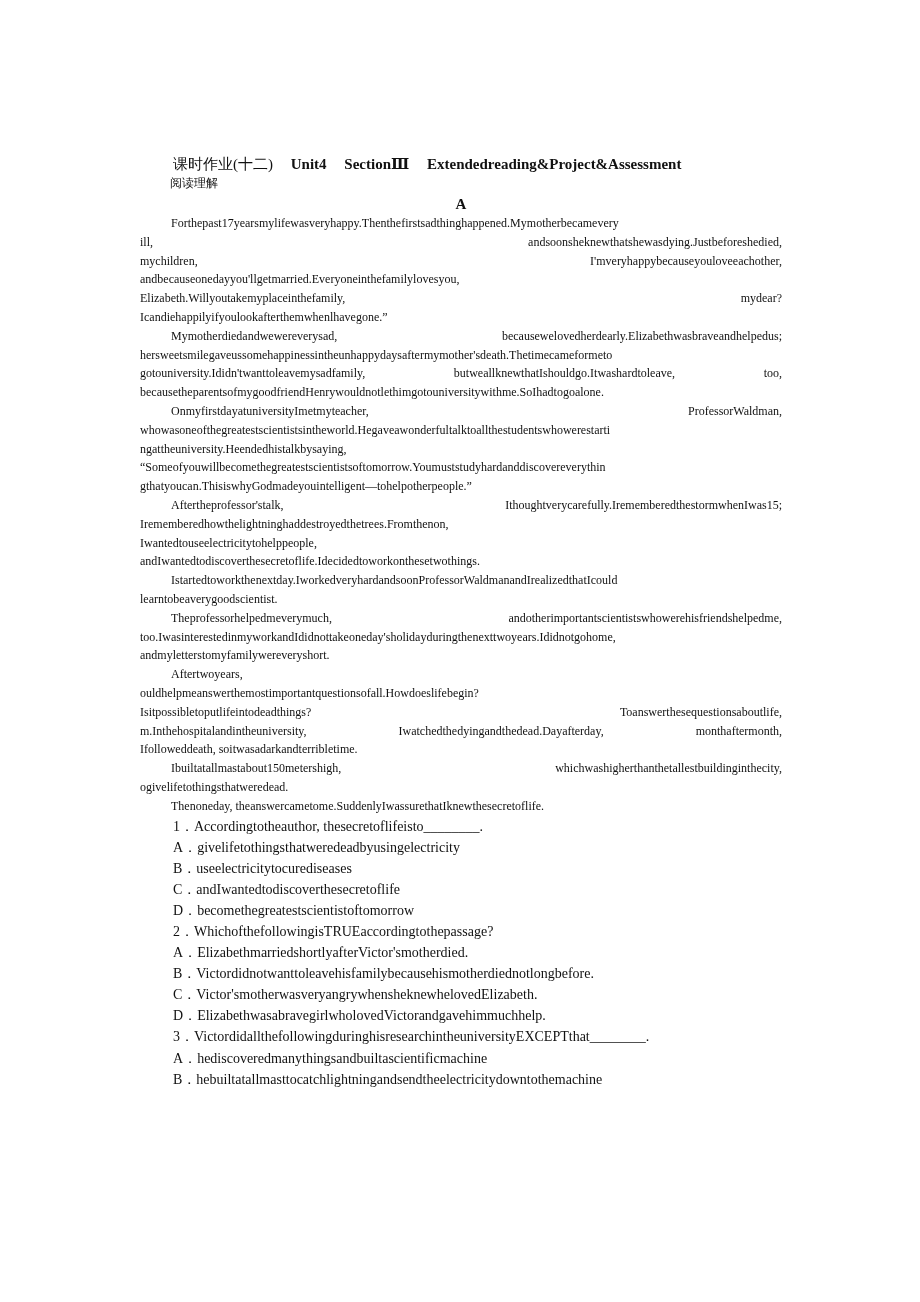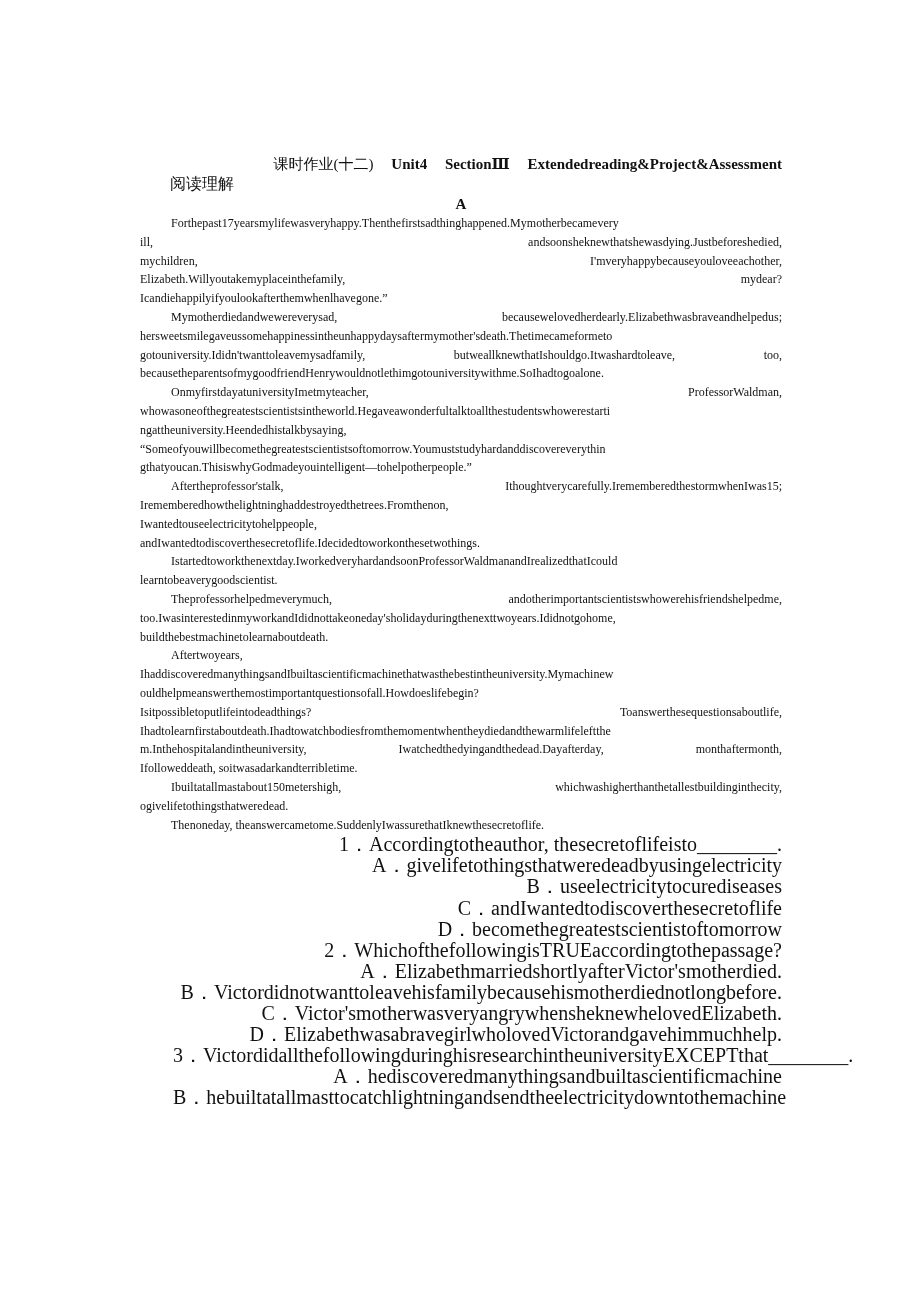--- a/index.html
+++ b/index.html
@@ -1,27 +1,27 @@
 <!DOCTYPE html>
 <html><head>
 <meta charset="utf-8">
 <style>
   html, body { margin: 0; padding: 0; background: #ffffff; }
   body { width: 920px; height: 1302px; position: relative; overflow: hidden;
          font-family: "Liberation Serif", "DejaVu Serif", serif; color: #111111; }
   .page { position: absolute; left: 140px; top: 155px; width: 642px; }
-  .title-line { font-size: 15px; line-height: 19px; height: 19px; white-space: nowrap; text-align: right; }
+  .title-line { font-size: 15px; line-height: 19px; height: 19px; white-space: nowrap; }
   .title-line .cn { font-weight: normal; }
   .title-line .b { font-weight: bold; margin-left: 14px; }
-  .subhead { font-size: 16px; line-height: 19px; height: 19px; margin-left: 30px; }
+  .subhead { font-size: 12px; line-height: 19px; height: 19px; margin-left: 30px; }
   .section-label { text-align: center; font-weight: bold; font-size: 15px; line-height: 19px; height: 19px; margin-top: 2px; }
   .line { font-size: 12px; line-height: 18.8px; height: 18.8px; white-space: nowrap; overflow: hidden; }
   .line.j { text-align: justify; text-align-last: justify; }
   .line.ind { padding-left: 31px; }
-  .q { font-size: 20px; line-height: 21.1px; height: 21.1px; white-space: nowrap; padding-left: 33px; text-align: right; }
+  .q { font-size: 14px; line-height: 21.1px; height: 21.1px; white-space: nowrap; padding-left: 33px; }
   .title-wrap { margin-left: 33px; }
 </style>
 </head>
 <body>
 
 <div class="page">
   <div class="title-wrap">
     <div class="title-line">
       <span class="cn">课时作业(十二)</span>
       <span class="b">Unit4</span>
@@ -29,45 +29,44 @@
       <span class="b">Extendedreading&amp;Project&amp;Assessment</span>
     </div>
   </div>
   <div class="subhead">阅读理解</div>
   <div class="section-label">A</div>
 
   <div>
     <div class="line j ind">Forthepast17yearsmylifewasveryhappy.Thenthefirstsadthinghappened.Mymotherbecamevery</div>
     <div class="line j">ill,                                     andsoonsheknewthatshewasdying.Justbeforeshedied,</div>
     <div class="line j">mychildren,                                               I'mveryhappybecauseyouloveeachother,</div>
+    <div class="line">andbecauseonedayyou'llgetmarried.Everyoneinthefamilylovesyou,</div>
     <div class="line j">Elizabeth.Willyoutakemyplaceinthefamily,                                                   mydear?</div>
     <div class="line">Icandiehappilyifyoulookafterthemwhenlhavegone.”</div>
     <div class="line j ind">Mymotherdiedandwewereverysad, becausewelovedherdearly.Elizabethwasbraveandhelpedus;</div>
     <div class="line j">hersweetsmilegaveussomehappinessintheunhappydaysaftermymother'sdeath.Thetimecameformeto</div>
     <div class="line j">gotouniversity.Ididn'twanttoleavemysadfamily, butweallknewthatIshouldgo.Itwashardtoleave, too,</div>
     <div class="line j">becausetheparentsofmygoodfriendHenrywouldnotlethimgotouniversitywithme.SoIhadtogoalone.</div>
     <div class="line j ind">OnmyfirstdayatuniversityImetmyteacher,                                         ProfessorWaldman,</div>
     <div class="line j">whowasoneofthegreatestscientistsintheworld.Hegaveawonderfultalktoallthestudentswhowerestarti</div>
     <div class="line">ngattheuniversity.Heendedhistalkbysaying,</div>
     <div class="line j">“Someofyouwillbecomethegreatestscientistsoftomorrow.Youmuststudyhardanddiscovereverythin</div>
     <div class="line">gthatyoucan.ThisiswhyGodmadeyouintelligent—tohelpotherpeople.”</div>
     <div class="line j ind">Aftertheprofessor'stalk,               Ithoughtverycarefully.IrememberedthestormwhenIwas15;</div>
     <div class="line">Irememberedhowthelightninghaddestroyedthetrees.Fromthenon,</div>
     <div class="line">Iwantedtouseelectricitytohelppeople,</div>
     <div class="line">andIwantedtodiscoverthesecretoflife.Idecidedtoworkonthesetwothings.</div>
     <div class="line j ind">Istartedtoworkthenextday.IworkedveryhardandsoonProfessorWaldmanandIrealizedthatIcould</div>
     <div class="line">learntobeaverygoodscientist.</div>
     <div class="line j ind">Theprofessorhelpedmeverymuch,      andotherimportantscientistswhowerehisfriendshelpedme,</div>
     <div class="line j">too.IwasinterestedinmyworkandIdidnottakeoneday'sholidayduringthenexttwoyears.Ididnotgohome,</div>
-    <div class="line">buildthebestmachinetolearnaboutdeath.</div>
+    <div class="line">andmyletterstomyfamilywereveryshort.</div>
     <div class="line ind">Aftertwoyears,</div>
-    <div class="line j">IhaddiscoveredmanythingsandIbuiltascientificmachinethatwasthebestintheuniversity.Mymachinew</div>
     <div class="line">ouldhelpmeanswerthemostimportantquestionsofall.Howdoeslifebegin?</div>
     <div class="line j">Isitpossibletoputlifeintodeadthings?                                   Toanswerthesequestionsaboutlife,</div>
-    <div class="line j">Ihadtolearnfirstaboutdeath.Ihadtowatchbodiesfromthemomentwhentheydiedandthewarmlifeleftthe</div>
     <div class="line j">m.Inthehospitalandintheuniversity,  Iwatchedthedyingandthedead.Dayafterday,  monthaftermonth,</div>
     <div class="line">Ifolloweddeath, soitwasadarkandterribletime.</div>
     <div class="line j ind">Ibuiltatallmastabout150metershigh,                whichwashigherthanthetallestbuildinginthecity,</div>
     <div class="line">ogivelifetothingsthatweredead.</div>
     <div class="line ind">Thenoneday, theanswercametome.SuddenlyIwassurethatIknewthesecretoflife.</div>
   </div>
 
   <div>
     <div>
       <div class="q"><span>1．</span><span>Accordingtotheauthor, thesecretoflifeisto________.</span></div>

